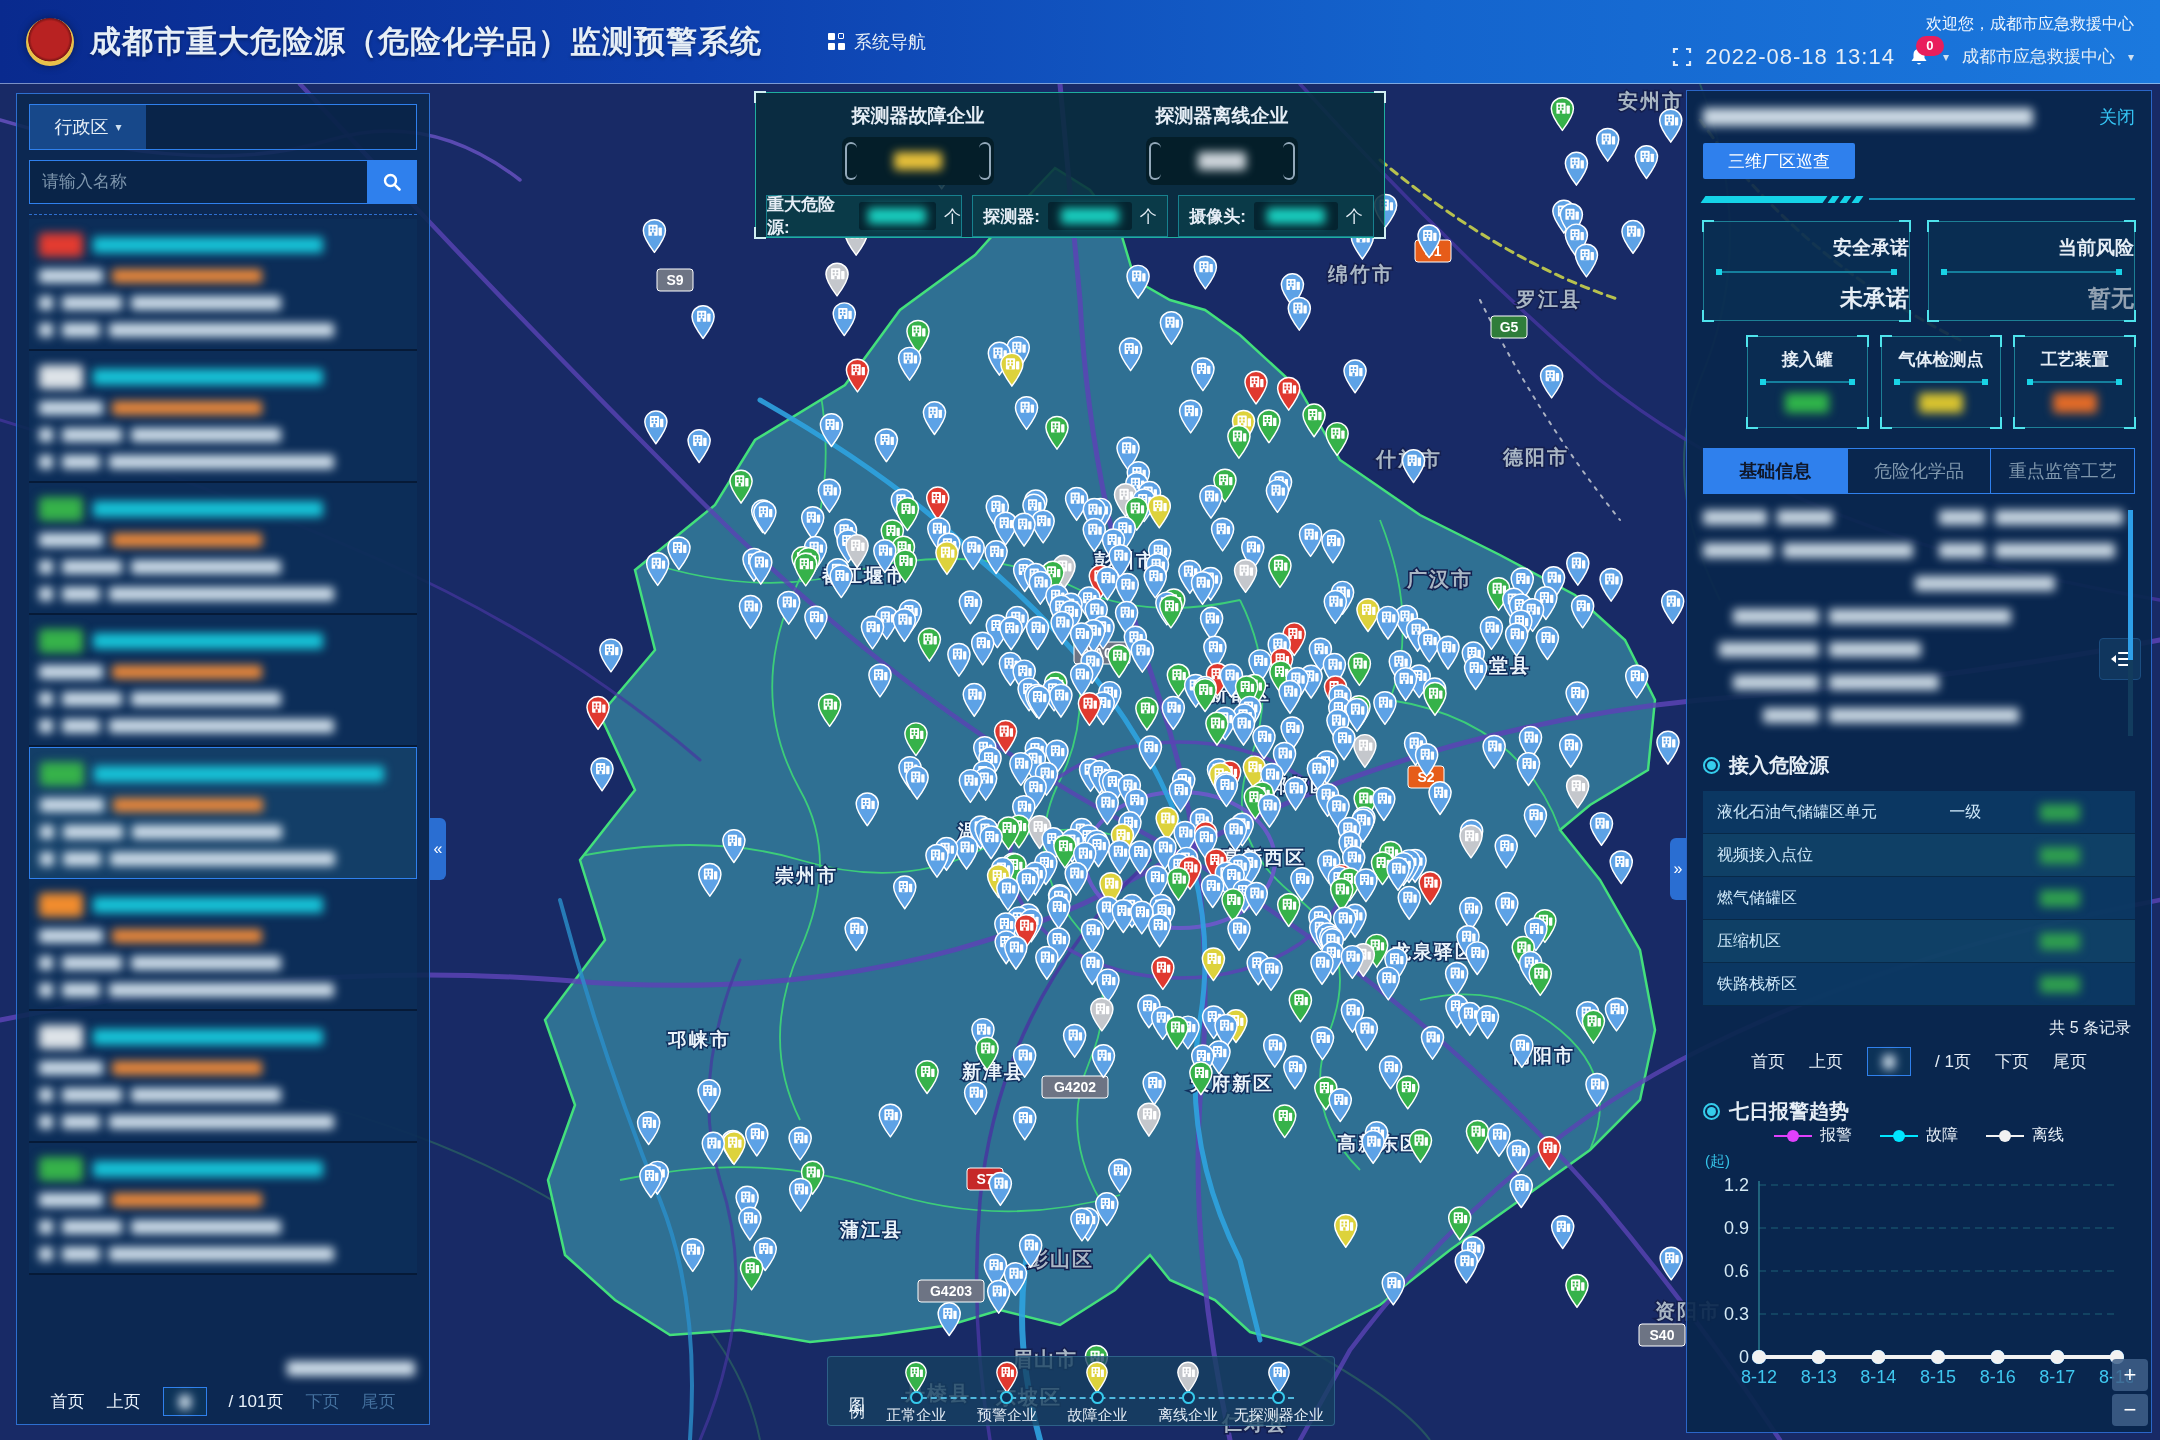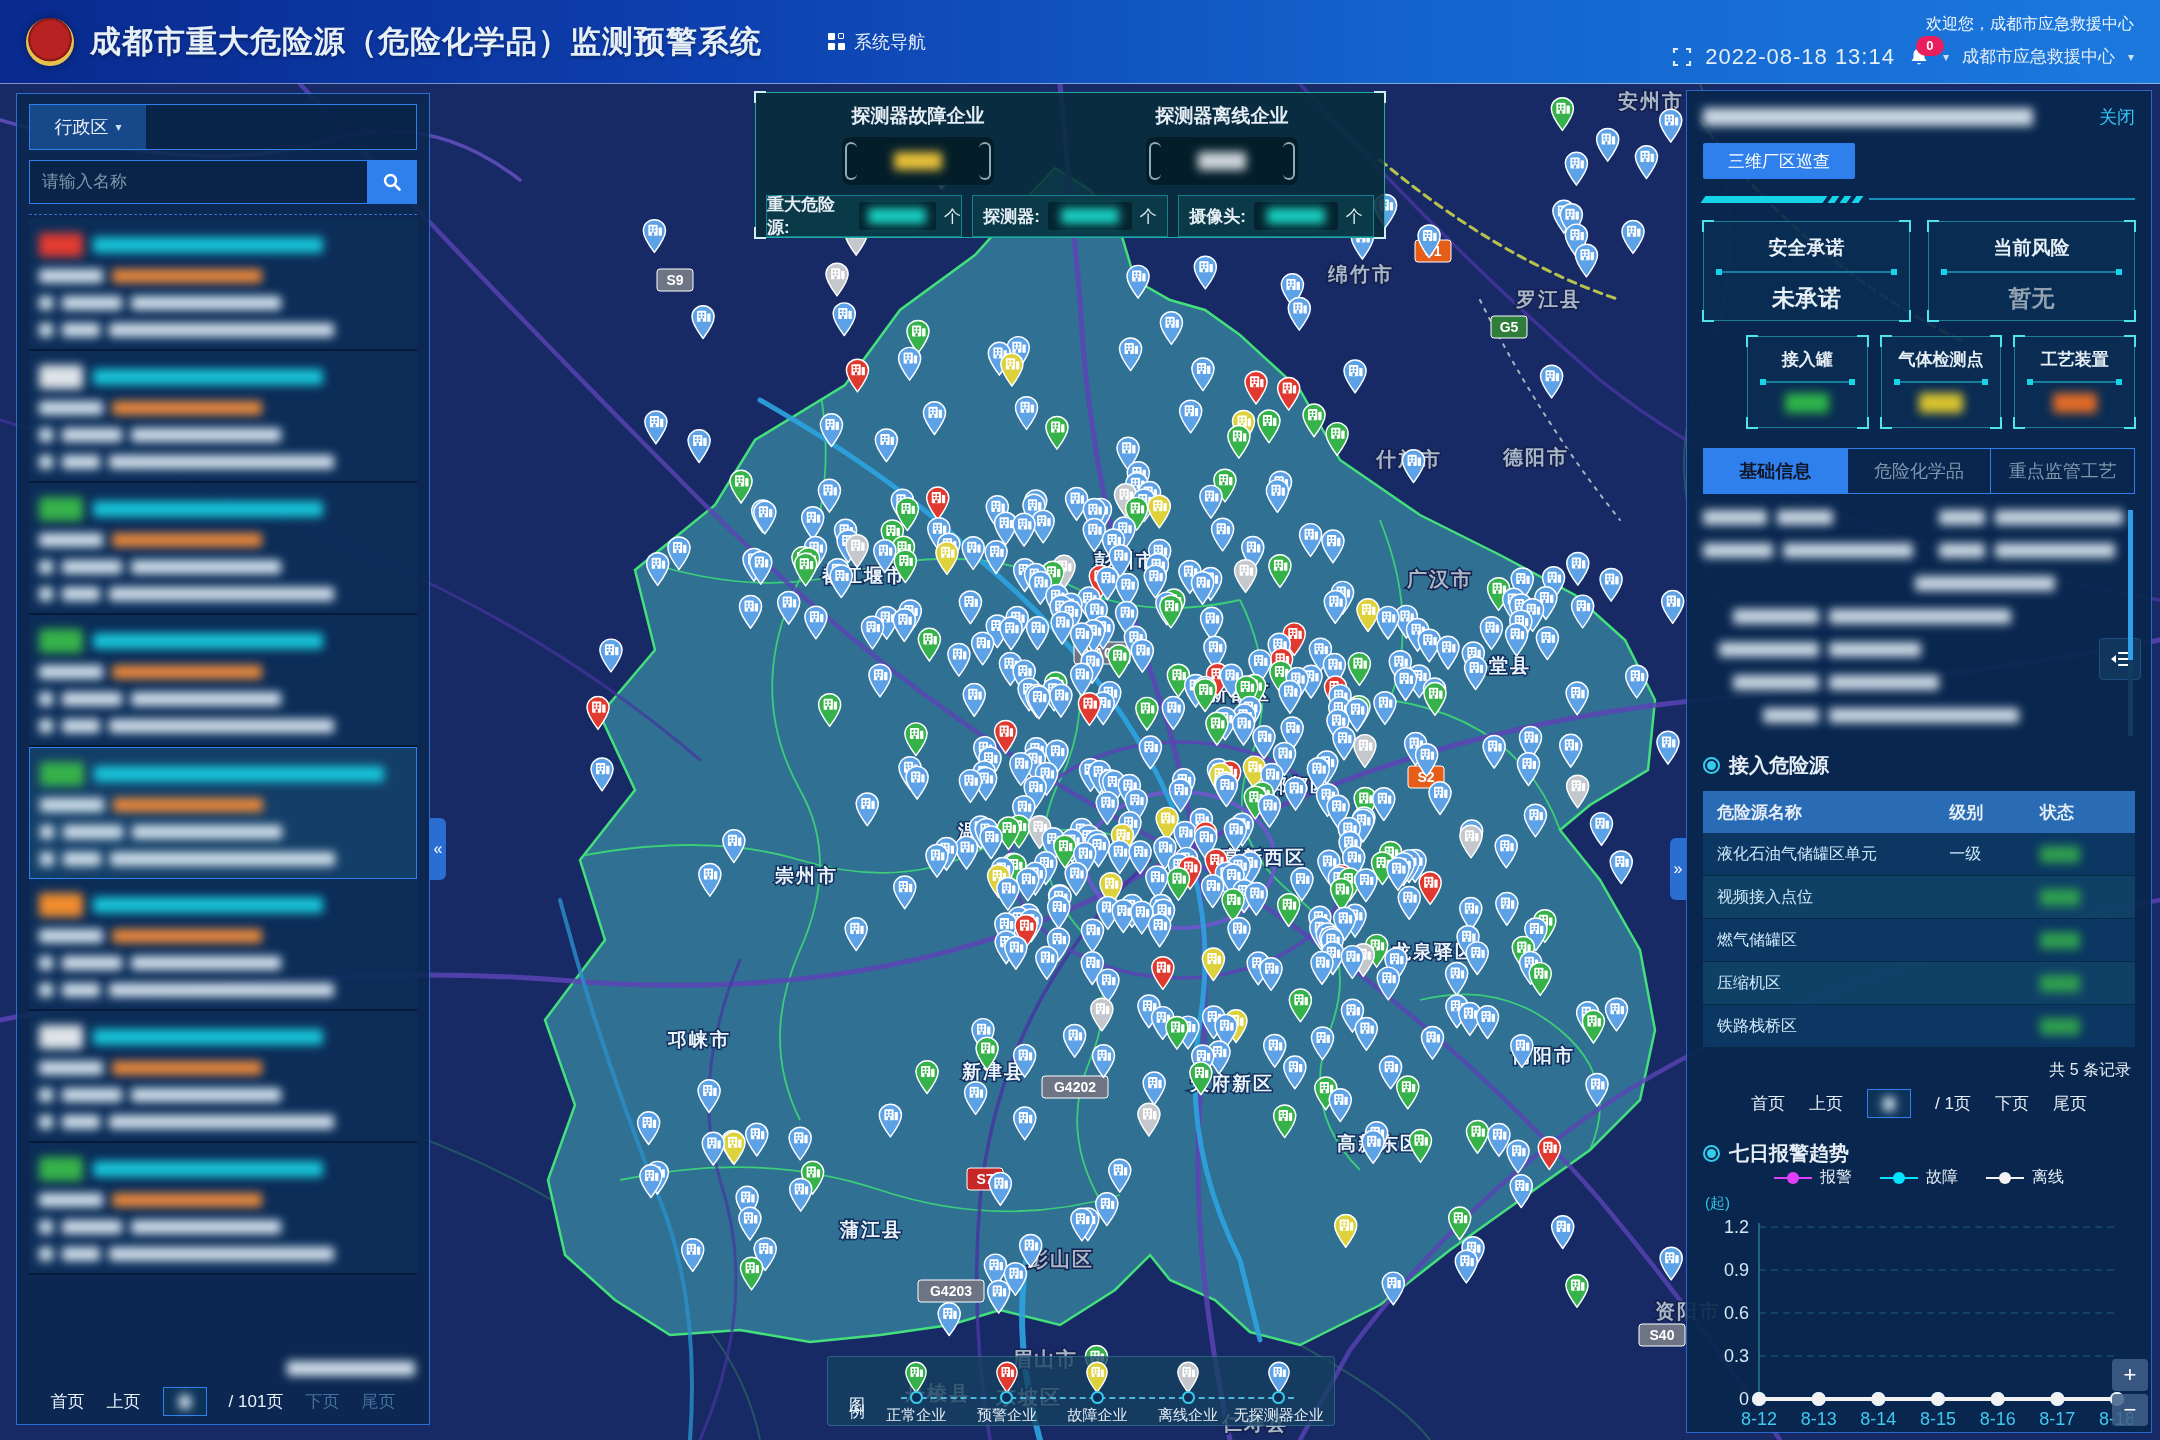--- a/index.html
+++ b/index.html
@@ -101,21 +101,21 @@
     background:rgba(9,38,76,.92);border:1px solid #2b66c8;box-sizing:border-box;padding:14px 16px;overflow:hidden;}
   .rp-titlerow{display:flex;align-items:center;justify-content:space-between;}
   .rp-close{color:#35c5f5;font-size:18px;cursor:pointer;}
   .tour-btn{margin-top:14px;width:152px;height:36px;background:#2f80ed;color:#fff;border:0;font-size:17px;
     font-family:inherit;cursor:pointer;border-radius:2px;}
   .divider{display:flex;align-items:center;margin:16px 0 18px;height:8px;}
   .divider .seg{width:122px;height:7px;background:#15d3e8;transform:skewX(-35deg);}
   .divider .sl{width:7px;height:7px;background:#15d3e8;transform:skewX(-35deg);margin-left:5px;}
   .divider .line{flex:1;height:2px;background:#1590b8;margin-left:8px;}
   .kpi-row{display:flex;gap:18px;justify-content:center;}
-  .kpi-box{width:208px;height:100px;border:1px solid #1d7f95;background:rgba(12,60,92,.35);box-sizing:border-box;text-align:center;}
+  .kpi-box{width:208px;height:100px;border:1px solid #1d7f95;background:rgba(12,60,92,.35);box-sizing:border-box;text-align:right;}
   .kpi-box .ktitle{font-size:19px;font-weight:bold;margin-top:13px;}
   .hline{height:2px;background:#157f9d;margin:10px 14px;position:relative;}
   .hline::before,.hline::after{content:"";position:absolute;top:-2px;width:6px;height:6px;background:#19d3e6;}
   .hline::before{left:-2px;}
   .hline::after{right:-2px;}
   .kpi-box .kval{font-size:23px;font-weight:bold;}
   .kval.na{color:#93a2b2;}
   .asset-row{display:flex;gap:13px;margin-top:15px;justify-content:center;padding-left:44px;}
   .asset-box{width:136px;height:92px;border:1px solid #1d7f95;background:rgba(12,60,92,.3);box-sizing:border-box;text-align:center;}
   .asset-box .ktitle{font-size:17px;font-weight:bold;margin-top:11px;}
@@ -1247,25 +1247,20 @@
     <div class="rp-scroll">
         <div class="thumb"></div>
       </div>
   </div>
 
   <div class="section-head">
     <span class="sec-bullet"></span>
     <span>接入危险源</span>
   </div>
   <div class="hz-table">
-    <div class="hz-hrow" id="hz-head">
-        <span class="hc1">危险源名称</span>
-        <span class="hc2">级别</span>
-        <span class="hc3">状态</span>
-      </div>
     <div id="hz-body">
         <div class="hz-row">
           <span class="hc1">液化石油气储罐区单元</span>
           <span class="hc2">一级</span>
     <span class="hc3"><span class="bb" style="width:40px;height:17px;background:#2f9e4f;"></span></span>
         </div>
         <div class="hz-row">
           <span class="hc1">视频接入点位</span>
           <span class="hc2"></span>
     <span class="hc3"><span class="bb" style="width:40px;height:17px;background:#2f9e4f;"></span></span>

